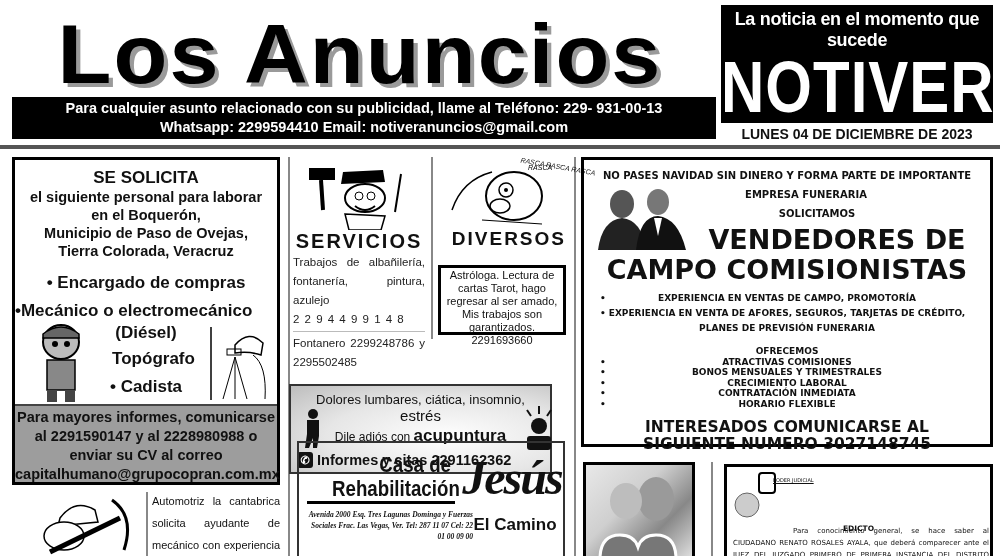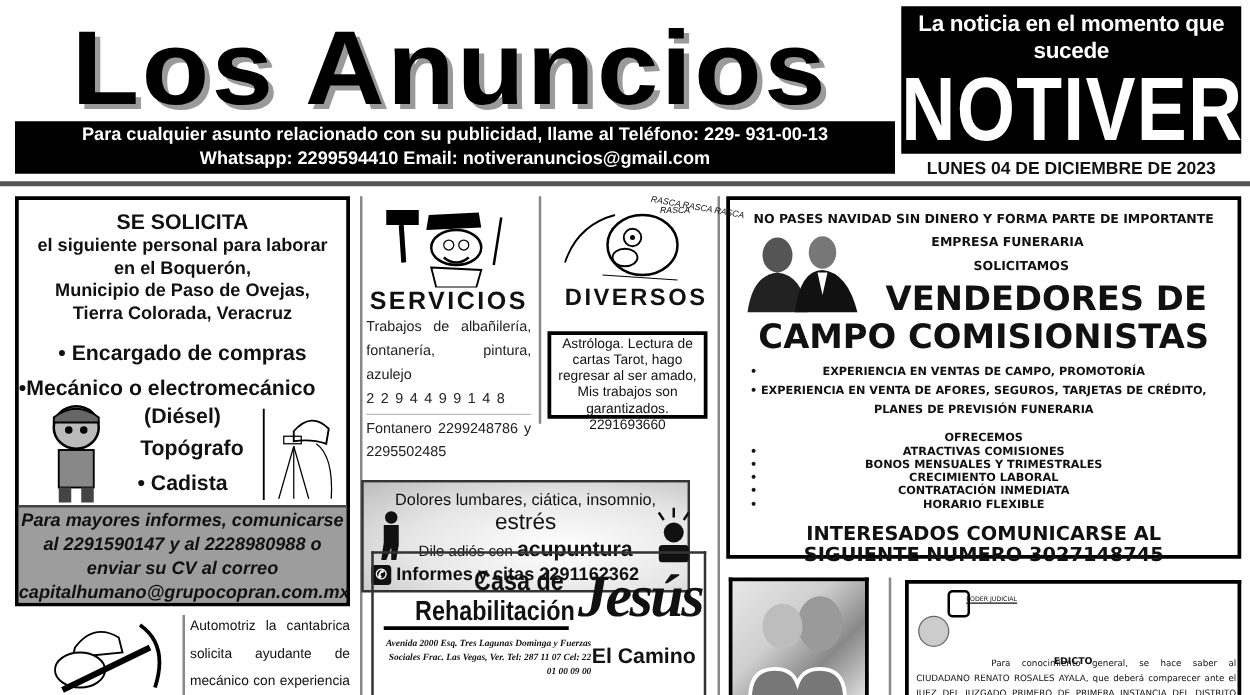--- a/index.html
+++ b/index.html
@@ -24,37 +24,37 @@
   
   .vline { width: 2px; background: #888; }
 
   
   .ad-left { left: 12px; top: 157px; width: 268px; height: 328px; border: 3px solid #000000; background: #fff;
     font-weight: bold; text-align: center; }
   .ad-left .h1 { font-size: 17px; margin-top: 8px; }
   .ad-left .p { font-size: 14.5px; line-height: 18px; }
   .ad-left .job { font-size: 17px; line-height: 22px; }
   .ad-left .footer { position: absolute; left: 0; bottom: 0; width: 100%; height: 78px; background: #9d9d9d;
-    font-size: 14.5px; line-height: 19px; padding-top: 2px; border-top: 2px solid #444; font-style: italic; }
+    font-size: 14.5px; line-height: 19px; padding-top: 2px; border-top: 2px solid #444; }
   .mini-ad-text { left: 152px; top: 490px; width: 128px; font-size: 11px; line-height: 22px; text-align: justify; }
 
   
   .svc { left: 293px; top: 158px; width: 132px; }
   .svc-title { font-weight: 900; font-size: 20px; letter-spacing: 2px; text-align: center; margin-top: 72px; }
   .svc-text { font-size: 11.5px; line-height: 19px; text-align: justify; color: #222; }
   .svc-sep { border-top: 1px solid #bbb; margin: 2px 0; }
 
   .div-title { left: 438px; top: 228px; width: 128px; font-weight: 900; font-size: 19px; letter-spacing: 2px; text-align: right; }
   .astro { left: 438px; top: 265px; width: 128px; height: 70px; border: 3px solid #000; text-align: center;
     font-size: 11px; font-weight: normal; line-height: 13px; padding-top: 1px; }
 
   .acu { left: 289px; top: 344px; width: 263px; height: 90px; border: 2px solid #333;
     background: radial-gradient(ellipse at 60% 60%, #fff 0%, #e6e6e6 55%, #bdbdbd 100%); text-align: center; margin-top: 40px; }
   .acu .l1 { font-size: 13px; margin-top: 6px; color: #111; }
-  .acu .l2 { font-size: 18px; color: #111; text-align: center; }
+  .acu .l2 { font-size: 15px; color: #111; text-align: center; }
   .acu .l3 { font-size: 12px; margin-top: 2px; }
   .acu .l3 b { font-size: 17px; }
   .acu .l4 { position: absolute; left: 6px; bottom: 4px; font-size: 14.5px; font-weight: bold; display: flex; align-items: center; gap: 4px; }
 
   .rehab { left: 297px; top: 441px; width: 268px; height: 115px; border: 2px solid #333; border-bottom: none; }
   .rehab-title { position: absolute; left: 12px; top: 10px; width: 140px; text-align: right; font-size: 22px; font-weight: bold;
     line-height: 24px; transform: scaleX(0.85); transform-origin: right; }
   .rehab-rule { position: absolute; left: 8px; top: 58px; width: 148px; height: 3px; background: #000; }
   .rehab-addr { position: absolute; left: 4px; top: 66px; width: 170px; font-size: 7.5px; font-weight: bold; font-family: "Liberation Serif", serif; font-style: italic; line-height: 11px; text-align: right; }
   .jesus { position: absolute; left: 160px; top: 8px; width: 106px; text-align: center; font-family: "Liberation Serif", serif;

